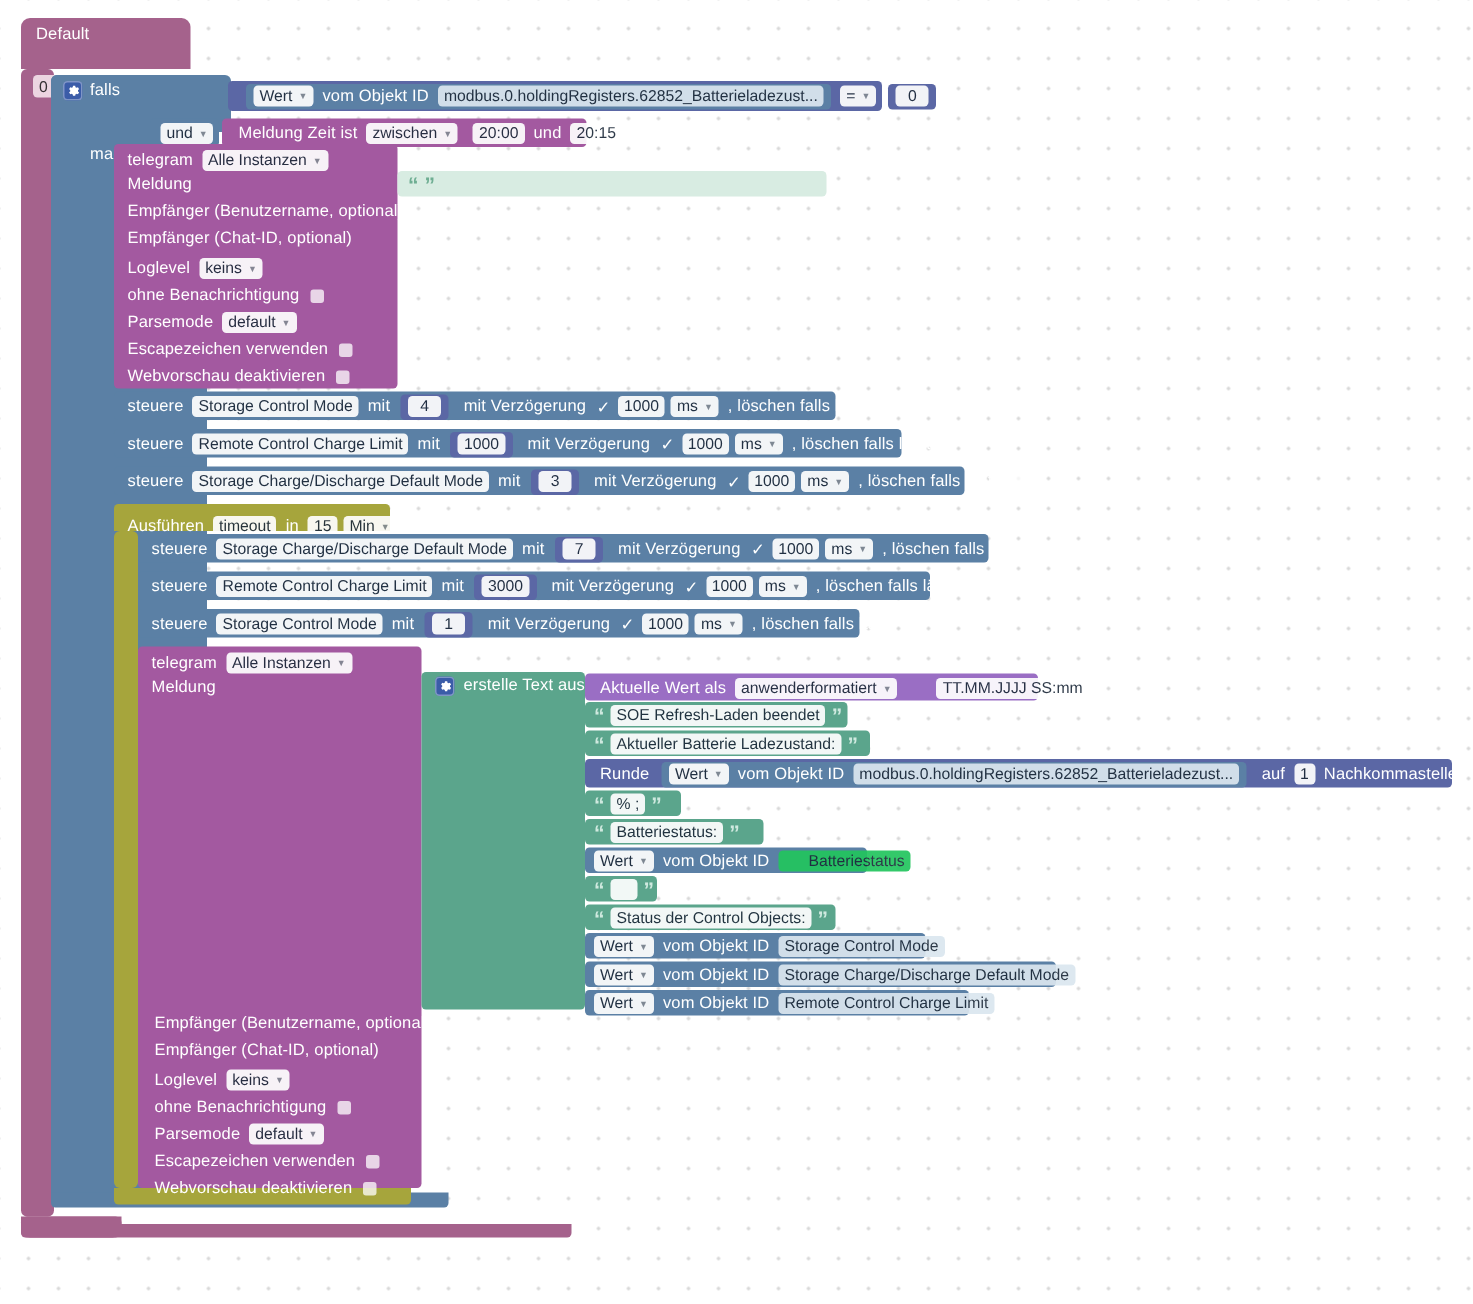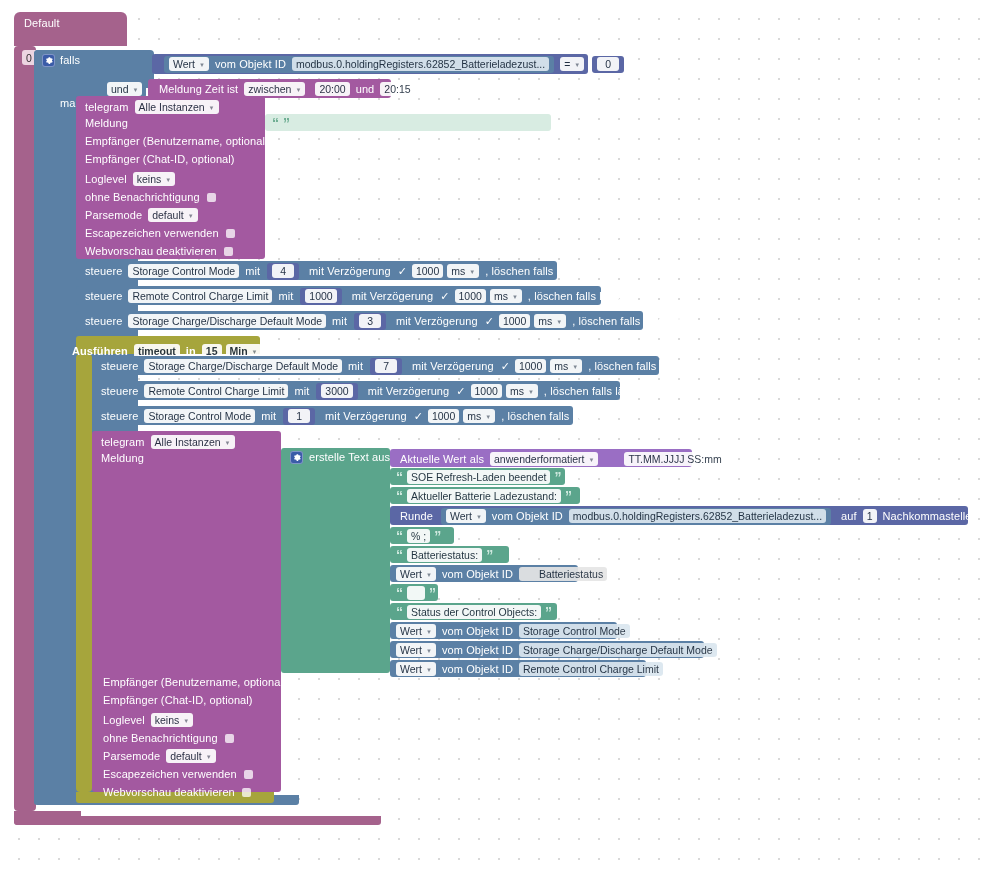--- a/index.html
+++ b/index.html
@@ -230,21 +230,21 @@
     <span class="fld drop">
         <span>ms</span>
       </span>
     <span class="lbl">, löschen falls läuft</span>
     <span class="chk"></span>
   </div>
 
   <div class="body c-olive" style="left:76px;top:336px;width:184px;height:18px;border-radius:3px 3px 0 0;"></div>
   <div class="body c-olive" style="left:76px;top:354px;width:16px;height:438px;"></div>
   <div class="body c-olive" style="left:76px;top:792px;width:198px;height:11px;border-radius:0 0 3px 3px;"></div>
-  <div class="row" style="position:absolute;left:68px;top:337px;height:28px;font-weight:bold;">
+  <div class="row" style="position:absolute;left:81px;top:337px;height:28px;">
     <span class="lbl">Ausführen</span>
     <span class="fld">
         <span>timeout</span>
       </span>
     <span class="lbl">in</span>
     <span class="fld">
         <span>15</span>
       </span>
     <span class="fld drop">
         <span>Min</span>
@@ -431,21 +431,21 @@
       </span>
     <span class="quote">”</span>
   </div>
 
   <div class="body c-ctrl" style="left:390px;top:565px;width:188px;height:17px;border-radius:3px;"></div>
   <div class="row" style="position:absolute;left:394px;top:566px;height:16px;">
     <span class="fld drop">
         <span>Wert</span>
       </span>
     <span class="lbl">vom Objekt ID</span>
-    <span class="fld" style="background:#e5e5e5;padding-left:20px;">
+    <span class="fld" style="background:#22c55e;padding-left:20px;">
         <span>Batteriestatus</span>
       </span>
   </div>
 
   <div class="body c-txt" style="left:390px;top:584px;width:48px;height:17px;border-radius:3px;"></div>
   <div class="row" style="position:absolute;left:394px;top:585px;height:16px;">
     <span class="quote">“</span>
     <span class="fld" style="min-width:10px;">
         <span></span>
       </span>

